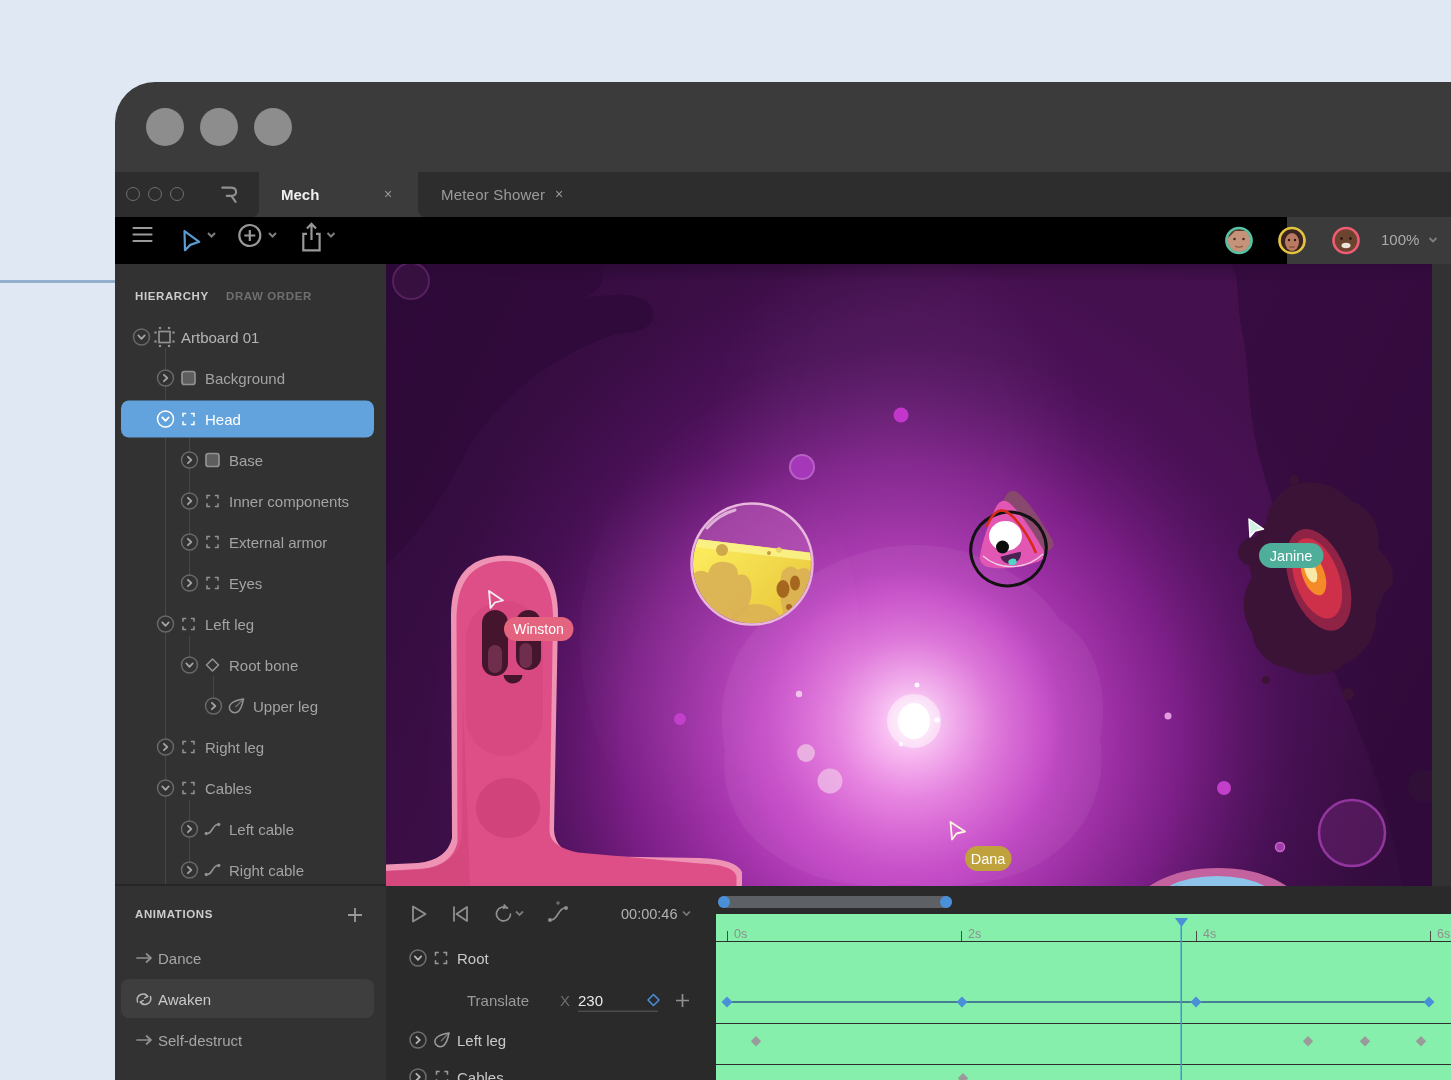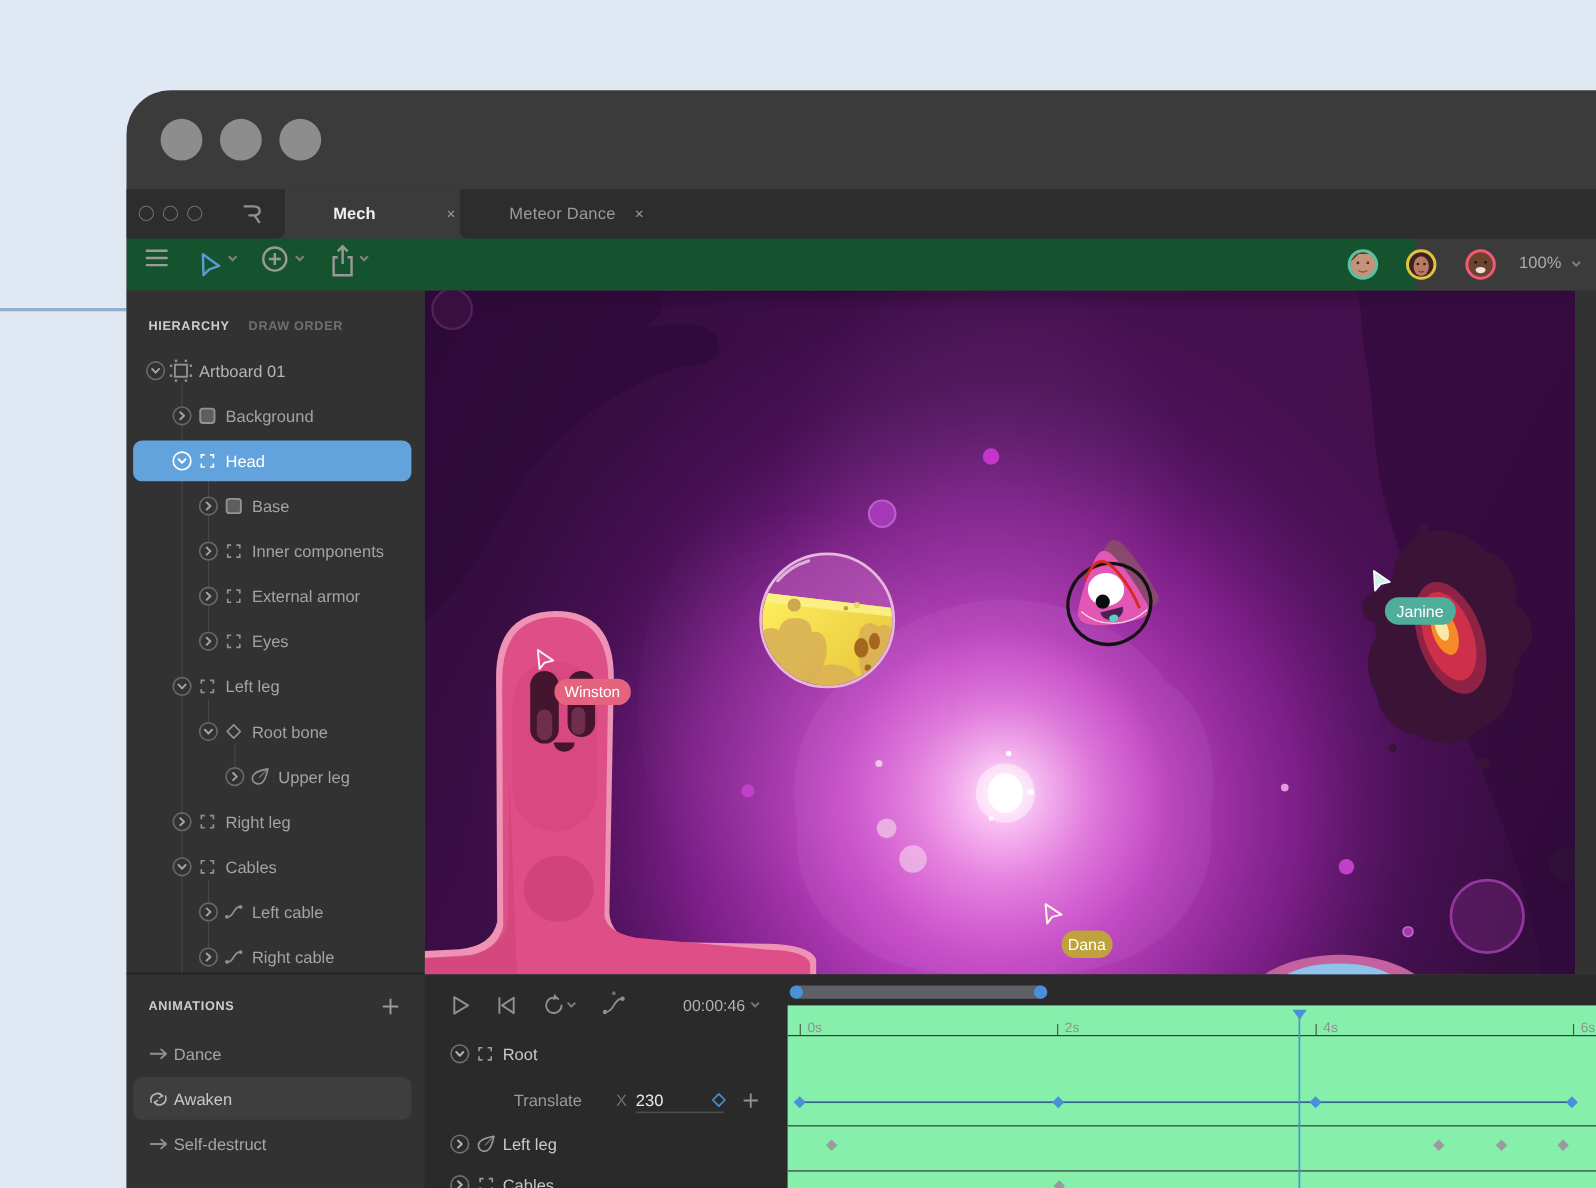--- a/index.html
+++ b/index.html
@@ -7,22 +7,22 @@
   body { background:#e0e9f3; font-family:"Liberation Sans", sans-serif; position:relative; }
   .abs { position:absolute; }
   .accent { position:absolute; left:0; top:280px; width:115px; height:3px; background:#94afcd; }
   .window { position:absolute; left:115px; top:82px; width:1336px; height:998px;
             background:#3b3b3b; border-radius:40px 0 0 0; overflow:hidden; }
   .tl { position:absolute; top:26px; width:38px; height:38px; border-radius:50%; background:#8d8d8d; }
   .tabstrip { position:absolute; left:0; top:90px; width:1336px; height:45px; background:#3b3b3b; }
   .tabdark-l { position:absolute; left:0; top:0; width:144px; height:45px; background:#2d2d2e; border-radius:0 0 7px 0; }
   .tabdark-r { position:absolute; left:303px; top:0; right:0; height:45px; background:#2d2d2e; border-radius:0 0 0 7px; }
   .mini-circle { position:absolute; top:15px; width:14px; height:14px; border-radius:50%; border:1.6px solid #6f6f6f; }
-  .tabtext { position:absolute; top:13.5px; font-size:15px; letter-spacing:0.2px;margin-left:22px; }
-  .toolbar { position:absolute; left:0; top:135px; width:1172px; height:47px; background:#14532d; }
+  .tabtext { position:absolute; top:13.5px; font-size:15px; letter-spacing:0.2px; }
+  .toolbar { position:absolute; left:0; top:135px; width:1172px; height:47px; background:#000000; }
   .zoomtxt { position:absolute; left:1266px; top:14px; font-size:15px; color:#ababab; }
   .leftpanel { position:absolute; left:0; top:182px; width:271px; bottom:0; background:#323232;text-align:center; }
   .canvas { position:absolute; left:271px; top:182px; width:1046px; height:622px; }
   .rsliver { position:absolute; left:1317px; top:182px; width:19px; height:622px; background:#323232; }
   .timeline { position:absolute; left:271px; top:804px; width:1065px; height:194px; background:#2a2a2a; }
   .tracks { position:absolute; left:330px; top:28px; width:735px; height:166px; background:#86efac; }
   .animsel { position:absolute; left:6px; width:253px; height:39px; border-radius:8px; background:#3e3e3e; }
   svg { display:block; }
   svg text { font-family:"Liberation Sans", sans-serif; }
 </style>
@@ -39,21 +39,21 @@
     <div class="tabdark-r"></div>
     <div class="mini-circle" style="left:11px;"></div>
     <div class="mini-circle" style="left:33px;"></div>
     <div class="mini-circle" style="left:55px;"></div>
     <svg class="abs" style="left:104px; top:11px;" width="21" height="22" viewBox="0 0 24 26">
       <path d="M3.5 5.5 H13 Q19.8 5.5 19.8 10.5 Q19.8 15.2 13 15.2 H8.7" fill="none" stroke="#909090" stroke-width="2.5" stroke-linecap="round"></path>
       <path d="M14.4 15.4 L19.2 22.3" fill="none" stroke="#909090" stroke-width="2.5" stroke-linecap="round"></path>
     </svg>
     <div class="tabtext" style="left:166px; color:#efefef; font-weight:bold; letter-spacing:0;">Mech</div>
     <div class="tabtext" style="left:269px; color:#9b9b9b; font-size:14px;">×</div>
-    <div class="tabtext" style="left:326px; color:#9b9b9b;">Meteor Dance</div>
+    <div class="tabtext" style="left:326px; color:#9b9b9b;">Meteor Shower</div>
     <div class="tabtext" style="left:440px; color:#9b9b9b; font-size:14px;">×</div>
   </div>
 
   <div class="toolbar">
     <svg class="abs" style="left:0; top:0;" width="400" height="47" viewBox="0 0 400 47">
       <g stroke="#9b9b9b" stroke-width="2.2" stroke-linecap="round">
         <path d="M18.5 11 H36.5"></path>
           <path d="M18.5 17.5 H36.5"></path>
           <path d="M18.5 24 H36.5"></path>
       </g>

